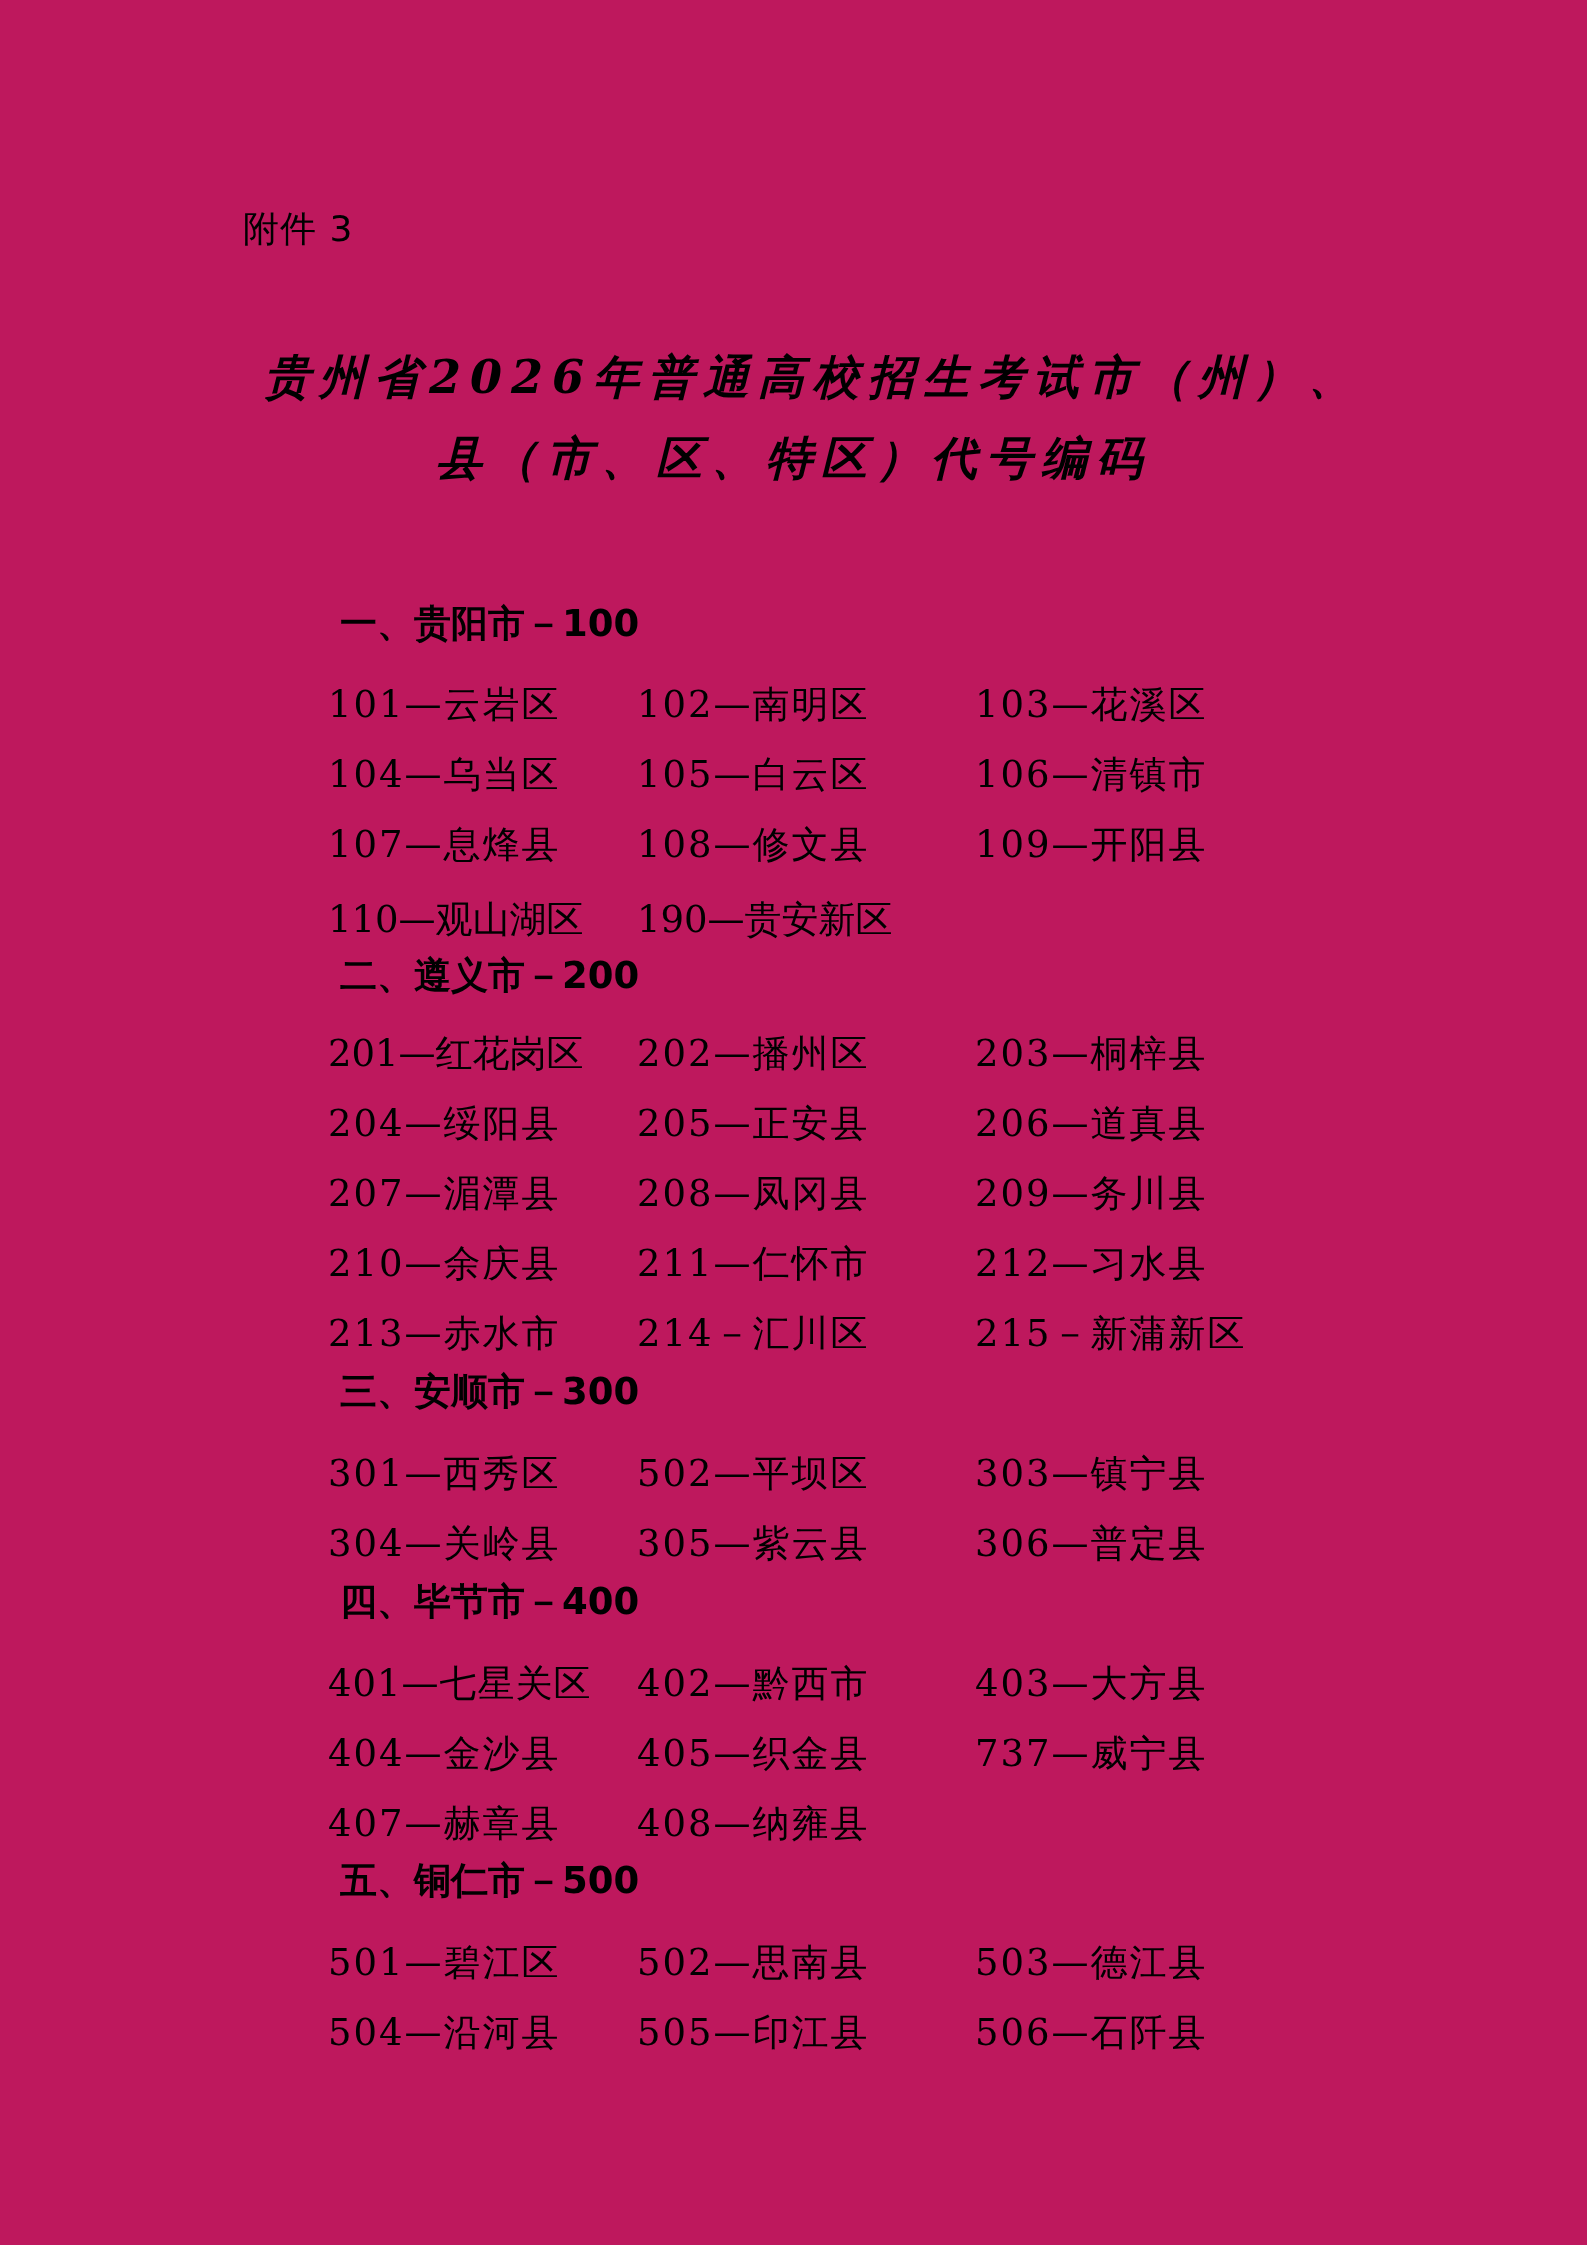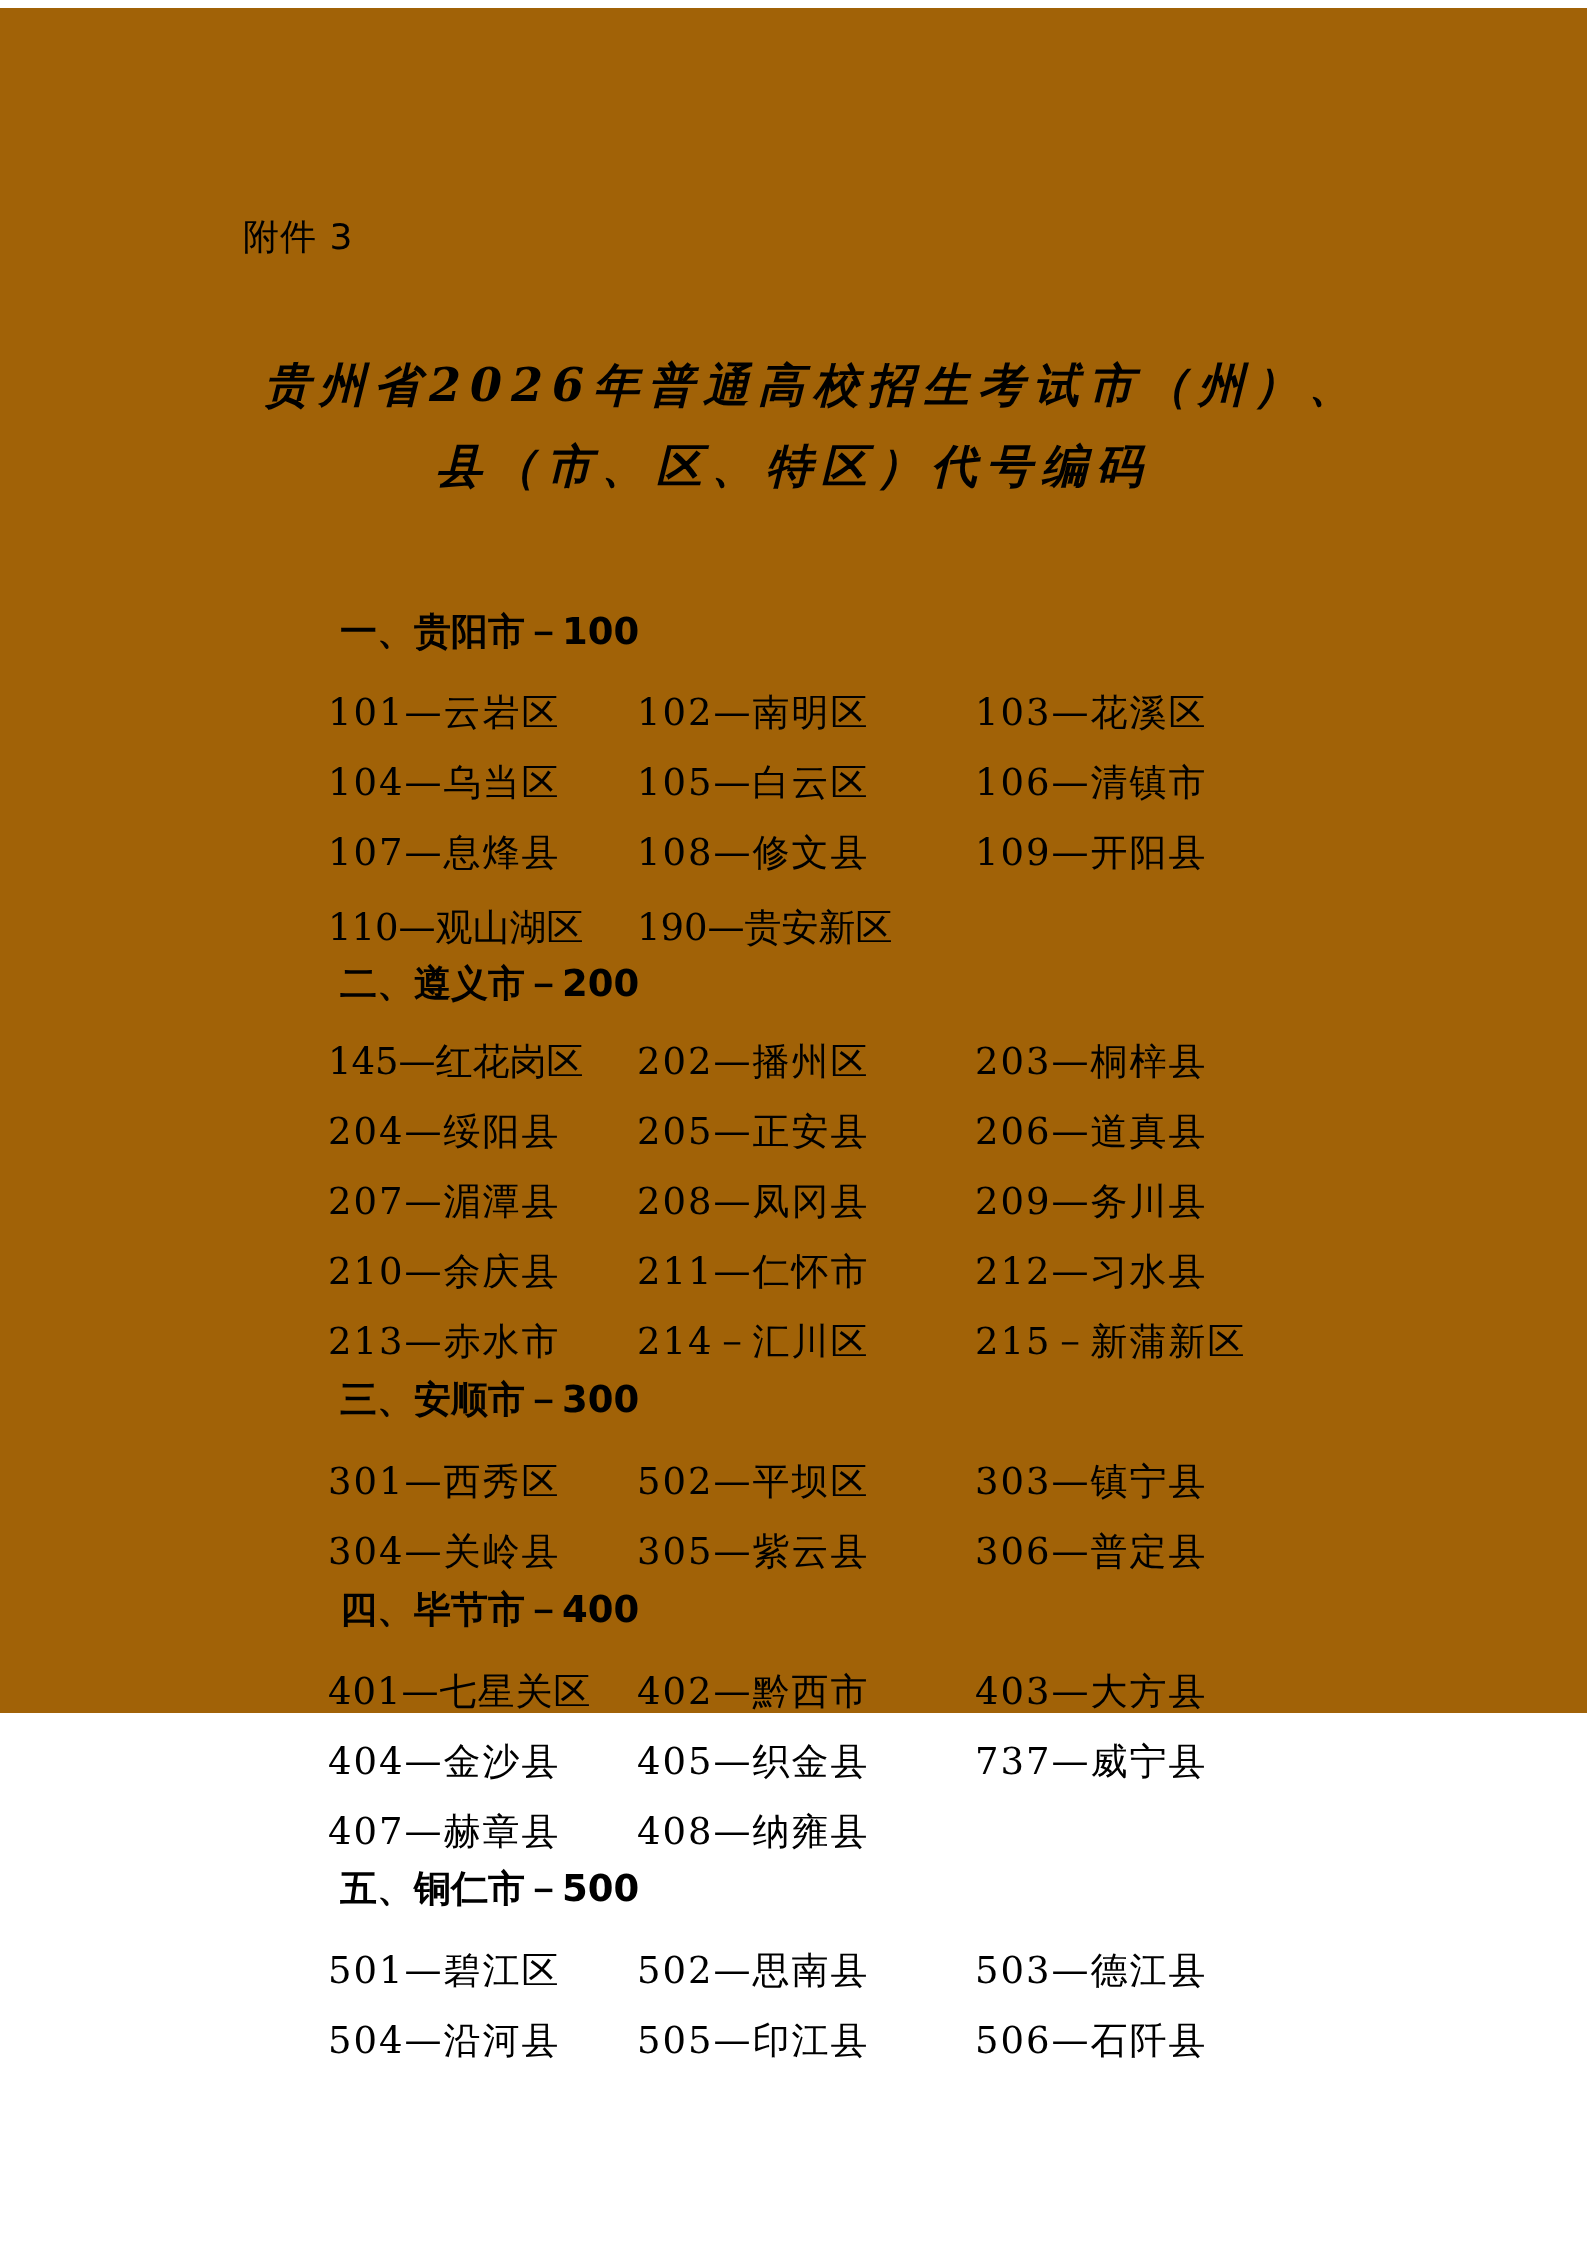--- a/index.html
+++ b/index.html
@@ -1,17 +1,17 @@
 <!DOCTYPE html>
 <html><head>
 <meta charset="utf-8">
 <style>
   html, body { margin: 0; padding: 0; background: #ffffff; }
   body { width: 1587px; height: 2245px; position: relative; overflow: hidden; color: #000; }
-  .page { position: absolute; left: 0; top: 8px; width: 1587px; height: 1705px; background: #a16207; }
+  .page { position: absolute; left: 0; top: 0; width: 1587px; height: 2245px; background: #be185d; }
   .attachment {
     position: absolute; left: 243px; top: 205px;
     font-family: "DejaVu Sans", "Liberation Sans", sans-serif;
     font-size: 36px; line-height: 48px; letter-spacing: 1px;
   }
   .title {
     position: absolute; left: 0; width: 1587px; text-align: center;
     font-family: "DejaVu Serif", "Liberation Serif", serif;
     font-style: italic; font-weight: bold;
     font-size: 46px; letter-spacing: 9px; line-height: 60px;
@@ -61,21 +61,21 @@
     <span class="item c1">108—修文县</span>
     <span class="item c2">109—开阳县</span>
   </div>
   <div class="row" style="top:872px">
     <span class="item c0" style="letter-spacing:0">110—观山湖区</span>
     <span class="item c1" style="letter-spacing:0">190—贵安新区</span>
   </div>
 
   <div class="section" style="top:952px">二、遵义市－200</div>
   <div class="row" style="top:1006px">
-    <span class="item c0" style="letter-spacing:0">145—红花岗区</span>
+    <span class="item c0" style="letter-spacing:0">201—红花岗区</span>
     <span class="item c1">202—播州区</span>
     <span class="item c2">203—桐梓县</span>
   </div>
   <div class="row" style="top:1076px">
     <span class="item c0">204—绥阳县</span>
     <span class="item c1">205—正安县</span>
     <span class="item c2">206—道真县</span>
   </div>
   <div class="row" style="top:1146px">
     <span class="item c0">207—湄潭县</span>

